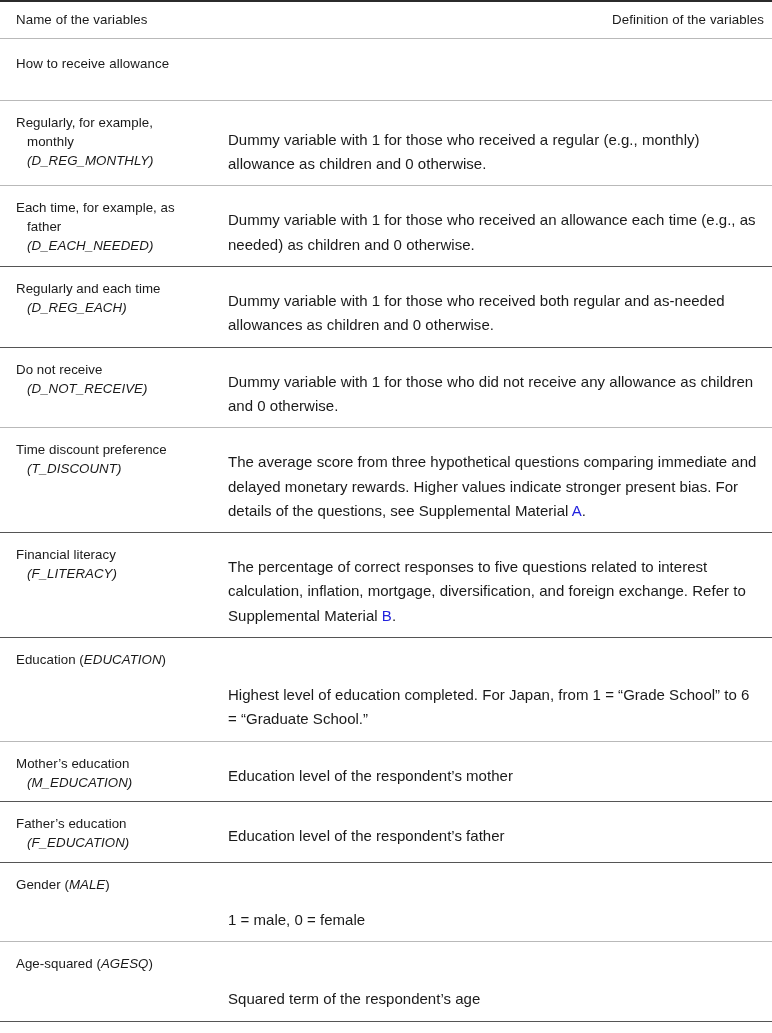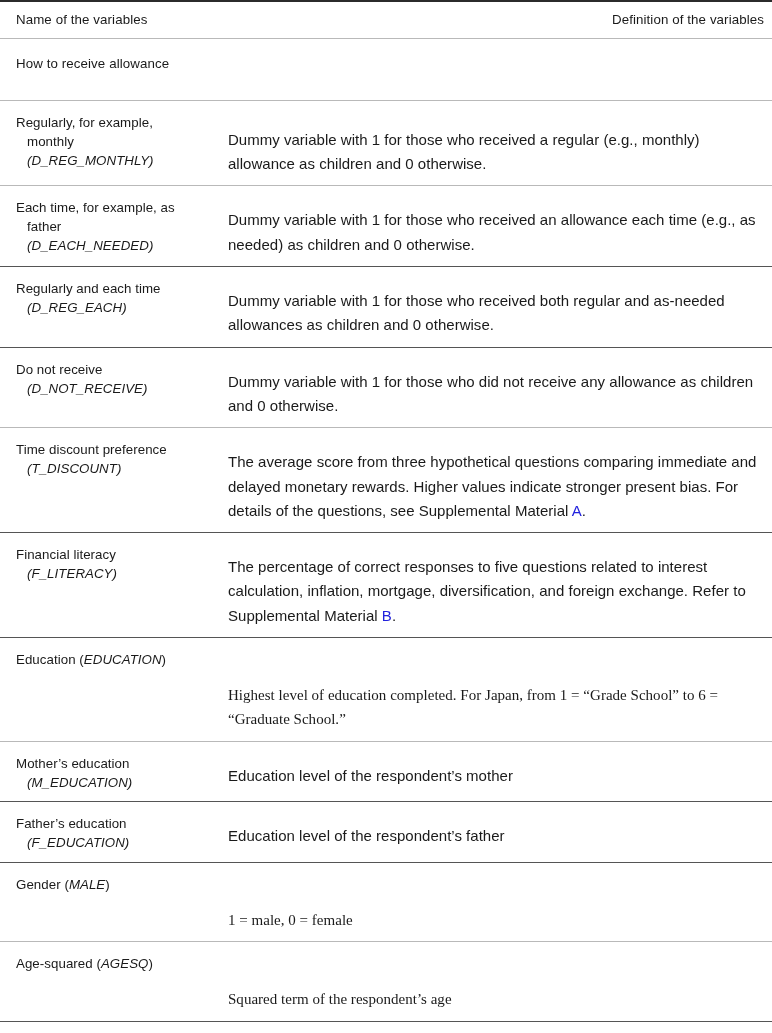--- a/index.html
+++ b/index.html
@@ -94,21 +94,21 @@
     font-size: 15px;
     line-height: 1.62;
     padding: 9px 10px 9px 0;
     letter-spacing: 0.02px;
   }
   .def-cell .body {
     display: block;
   }
   .def-cell.pad-1 { padding-top: 27px; }
   .def-cell.pad-2 { padding-top: 22px; }
-  .def-cell.pad-3 { padding-top: 45px; font-family: Liberation Serif, serif; }
+  .def-cell.pad-3 { padding-top: 45px; }
 
   a.xref {
     color: #2222dd;
     text-decoration: none;
   }
 </style>
 </head>
 <body>
 
 <div class="table-wrap">

